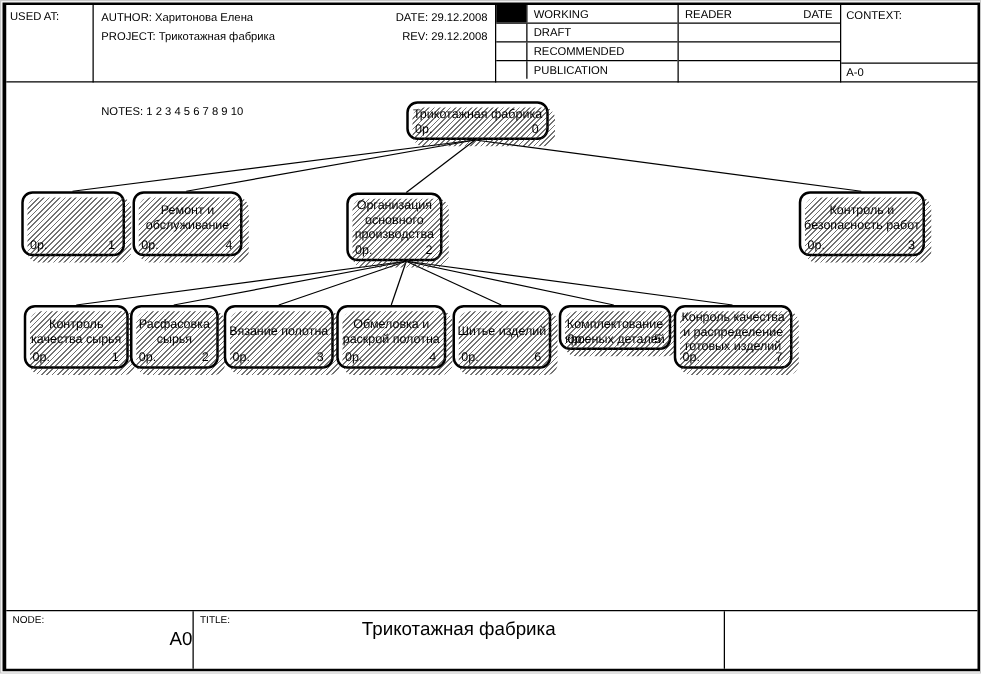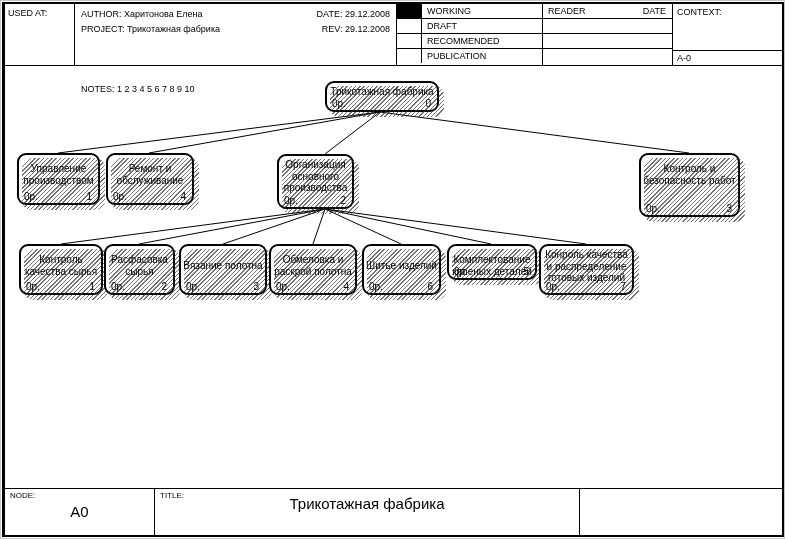--- a/index.html
+++ b/index.html
@@ -43,21 +43,21 @@
   .node-cost { position:absolute; left:5px; bottom:1px; font-size:10px; }
   .node-num  { position:absolute; right:6px; bottom:1px; font-size:10px; }
 
   
   .kit-footer { position:absolute; left:0; bottom:0; width:100%; height:47px; border-top:1px solid #000; font-size:8px; }
   .fcell { position:absolute; top:0; height:100%; border-right:1px solid #000; }
   .cell-node { left:0; width:150px; }
   .cell-title { left:150px; width:425px; }
   .cell-number { left:575px; width:202px; border-right:none; }
   .fcell .small-lbl { position:absolute; left:5px; top:2px; }
-  .node-value { position:absolute; left:0; width:100%; top:14px; text-align:center; font-size:15px; }
+  .node-value { position:absolute; left:0; width:100%; top:14px; text-align:right; font-size:15px; }
   .title-value { position:absolute; left:0; width:100%; top:6px; text-align:center; font-size:15px; }
   .number-pagebox { position:absolute; right:-1px; bottom:0; width:57px; height:16px; border:1px solid #000; border-bottom:none; background:#fff; }
 </style>
 </head>
 <body>
 
 <div class="page">
   <div class="sheet">
 
     <div class="kit-header">
@@ -142,35 +142,34 @@
         </g>
       </svg>
 
       <div class="node" style="left:320px; top:14px; width:114px; height:31px;">
         <div class="node-label" style="white-space:nowrap;">Трикотажная фабрика</div>
         <div class="node-cost">0р.</div>
         <div class="node-num">0</div>
       </div>
 
       <div class="node" style="left:12px; top:86px; width:83px; height:52px;">
-        <div class="node-label mid">Управление производством</div>
         <div class="node-cost">0р.</div>
         <div class="node-num">1</div>
       </div>
       <div class="node" style="left:101px; top:86px; width:88px; height:52px;">
         <div class="node-label mid">Ремонт и обслуживание</div>
         <div class="node-cost">0р.</div>
         <div class="node-num">4</div>
       </div>
       <div class="node" style="left:272px; top:87px; width:77px; height:55px;">
         <div class="node-label">Организация основного производства</div>
         <div class="node-cost">0р.</div>
         <div class="node-num">2</div>
       </div>
-      <div class="node" style="left:634px; top:86px; width:101px; height:64px;">
+      <div class="node" style="left:634px; top:86px; width:101px; height:52px;">
         <div class="node-label mid">Контроль и безопасность работ</div>
         <div class="node-cost">0р.</div>
         <div class="node-num">3</div>
       </div>
 
       <div class="node" style="left:14px; top:177px; width:84px; height:51px;">
         <div class="node-label mid">Контроль качества сырья</div>
         <div class="node-cost">0р.</div>
         <div class="node-num">1</div>
       </div>

